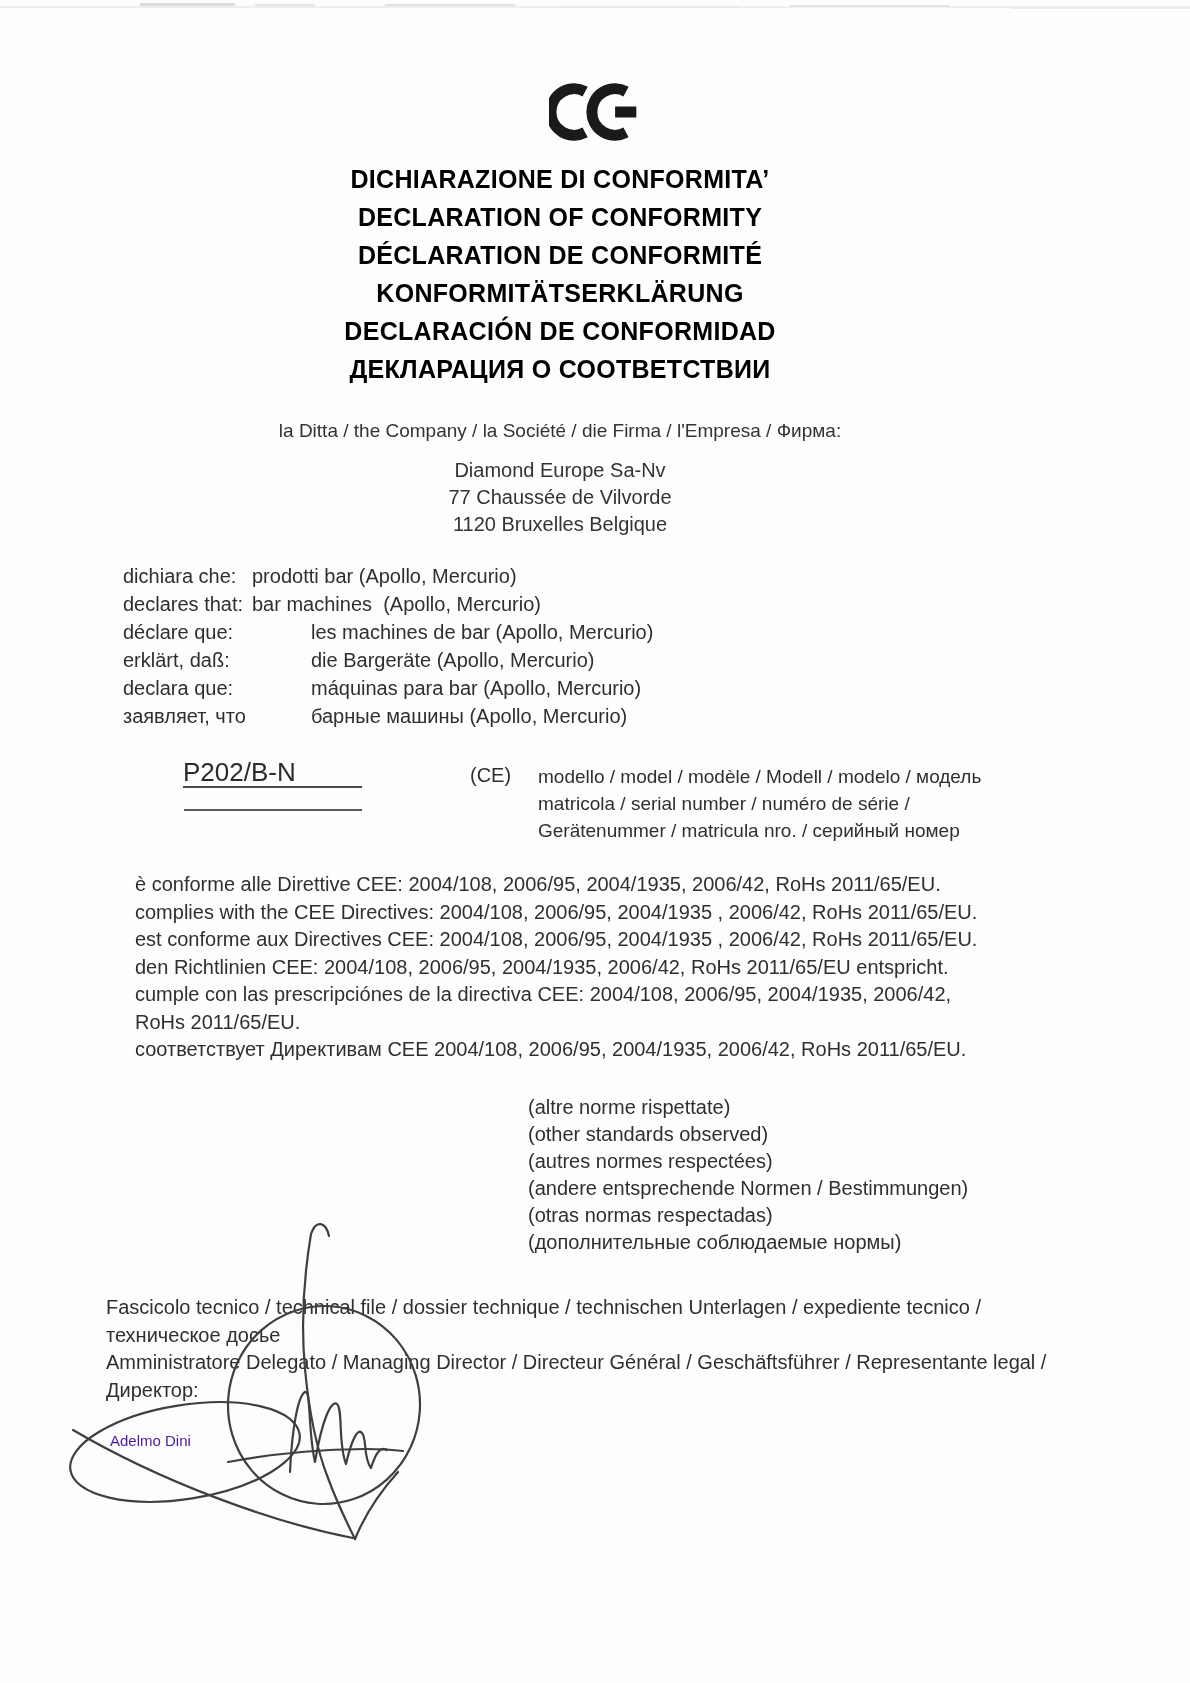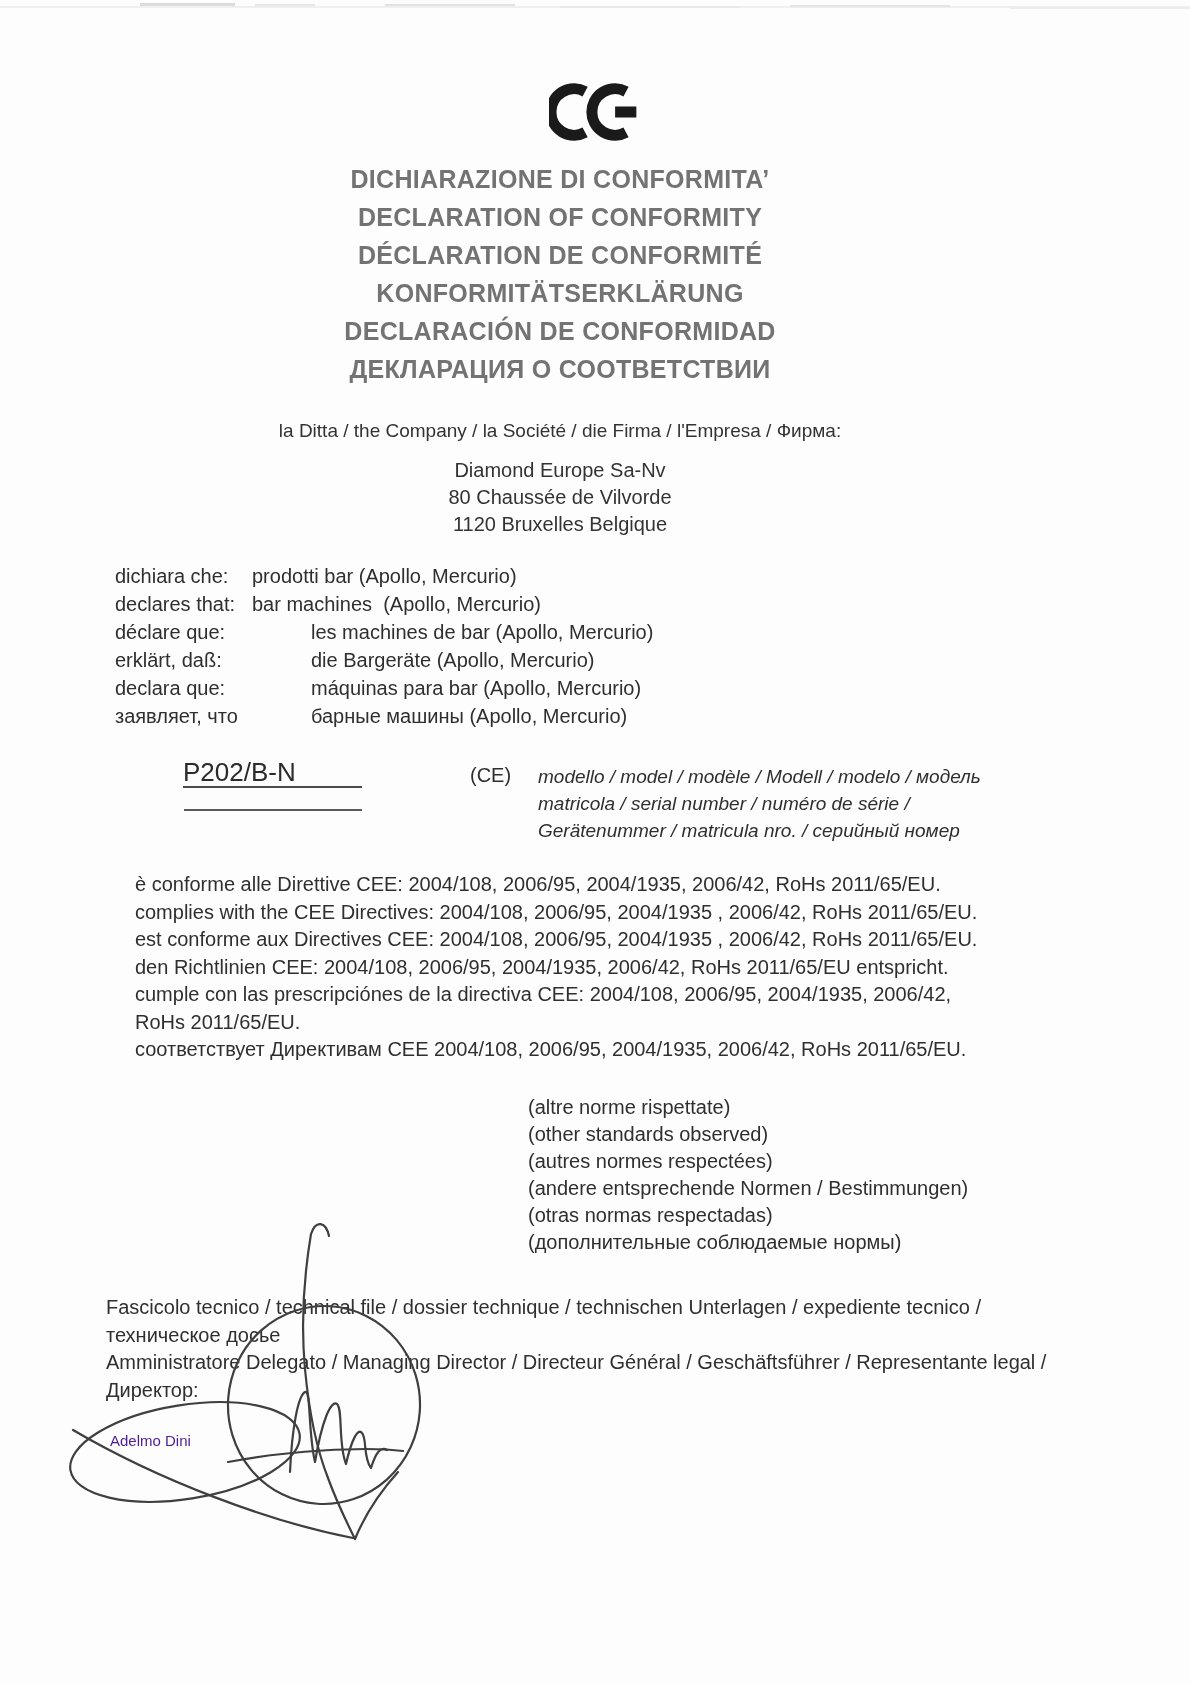--- a/index.html
+++ b/index.html
@@ -9,44 +9,44 @@
     background:#fdfdfd;
     overflow:hidden;
     font-family:"Liberation Sans",sans-serif;
     color:#2f2f2f;
   }
   .artifact{position:absolute;}
   .ce-mark{position:absolute;left:549px;top:77px;width:96px;height:70px;}
   .titles{
     position:absolute;left:0;top:160px;width:1120px;
     text-align:center;font-weight:bold;font-size:25px;line-height:38px;
-    color:#737373;letter-spacing:.3px;
+    color:#000000;letter-spacing:.3px;
   }
   .company-intro{
     position:absolute;left:0;top:420px;width:1120px;
     text-align:center;font-size:19px;color:#333;
   }
   .company-block{
     position:absolute;left:0;top:457px;width:1120px;
     text-align:center;font-size:20px;line-height:27px;color:#333;
   }
   .declarations{position:absolute;left:107px;top:565px;font-size:20px;}
   .decl-row{position:relative;height:28px;}
-  .decl-label{position:absolute;left:8px;white-space:pre;}
+  .decl-label{position:absolute;left:16px;white-space:pre;}
   .decl-value{position:absolute;white-space:pre;}
   .decl-value.v1{left:145px;}
   .decl-value.v2{left:204px;text-align:right;}
   .model-number{
     position:absolute;left:183px;top:757px;width:180px;
     text-align:left;font-size:26px;color:#2b2b2b;
   }
   .model-underline-1{position:absolute;left:183px;top:786px;width:179px;height:0;border-top:2px solid #4a4a4a;}
   .model-underline-2{position:absolute;left:184px;top:809px;width:178px;height:0;border-top:2px solid #5a5a5a;}
   .ce-tag{position:absolute;left:470px;top:764px;font-size:20px;}
-  .model-caption{position:absolute;left:538px;top:763px;font-size:19px;line-height:27px;font-style:italic;}
+  .model-caption{position:absolute;left:538px;top:763px;font-size:19px;line-height:27px;}
   .directives{position:absolute;left:106px;top:871px;width:1010px;font-size:20px;line-height:27.5px;margin-left:29px;}
   .standards{position:absolute;left:528px;top:1094px;font-size:20px;line-height:27px;}
   .footer-block{position:absolute;left:106px;top:1294px;width:1030px;font-size:20px;line-height:27.5px;}
   .signatory-name{position:absolute;left:110px;top:1432px;font-size:15px;color:#4c1d95;}
   .signature{position:absolute;left:40px;top:1200px;width:480px;height:380px;}
   .sig-stroke{fill:none;stroke:#3f3f3f;stroke-width:2.2;stroke-linecap:round;stroke-linejoin:round;}
 </style>
 </head>
 <body>
 
@@ -75,21 +75,21 @@
     <div>DECLARATION OF CONFORMITY</div>
     <div>DÉCLARATION DE CONFORMITÉ</div>
     <div>KONFORMITÄTSERKLÄRUNG</div>
     <div>DECLARACIÓN DE CONFORMIDAD</div>
     <div>ДЕКЛАРАЦИЯ О СООТВЕТСТВИИ</div>
   </div>
 
   <div class="company-intro">la Ditta / the Company / la Société / die Firma / l'Empresa / Фирма:</div>
   <div class="company-block">
     <div>Diamond Europe Sa-Nv</div>
-    <div>80 Chaussée de Vilvorde</div>
+    <div>77 Chaussée de Vilvorde</div>
     <div>1120 Bruxelles Belgique</div>
   </div>
 
   <div class="declarations">
     <div class="decl-row">
       <span class="decl-label">dichiara che:</span>
       <span class="decl-value v1">prodotti bar (Apollo, Mercurio)</span>
     </div>
     <div class="decl-row">
       <span class="decl-label">declares that:</span>

